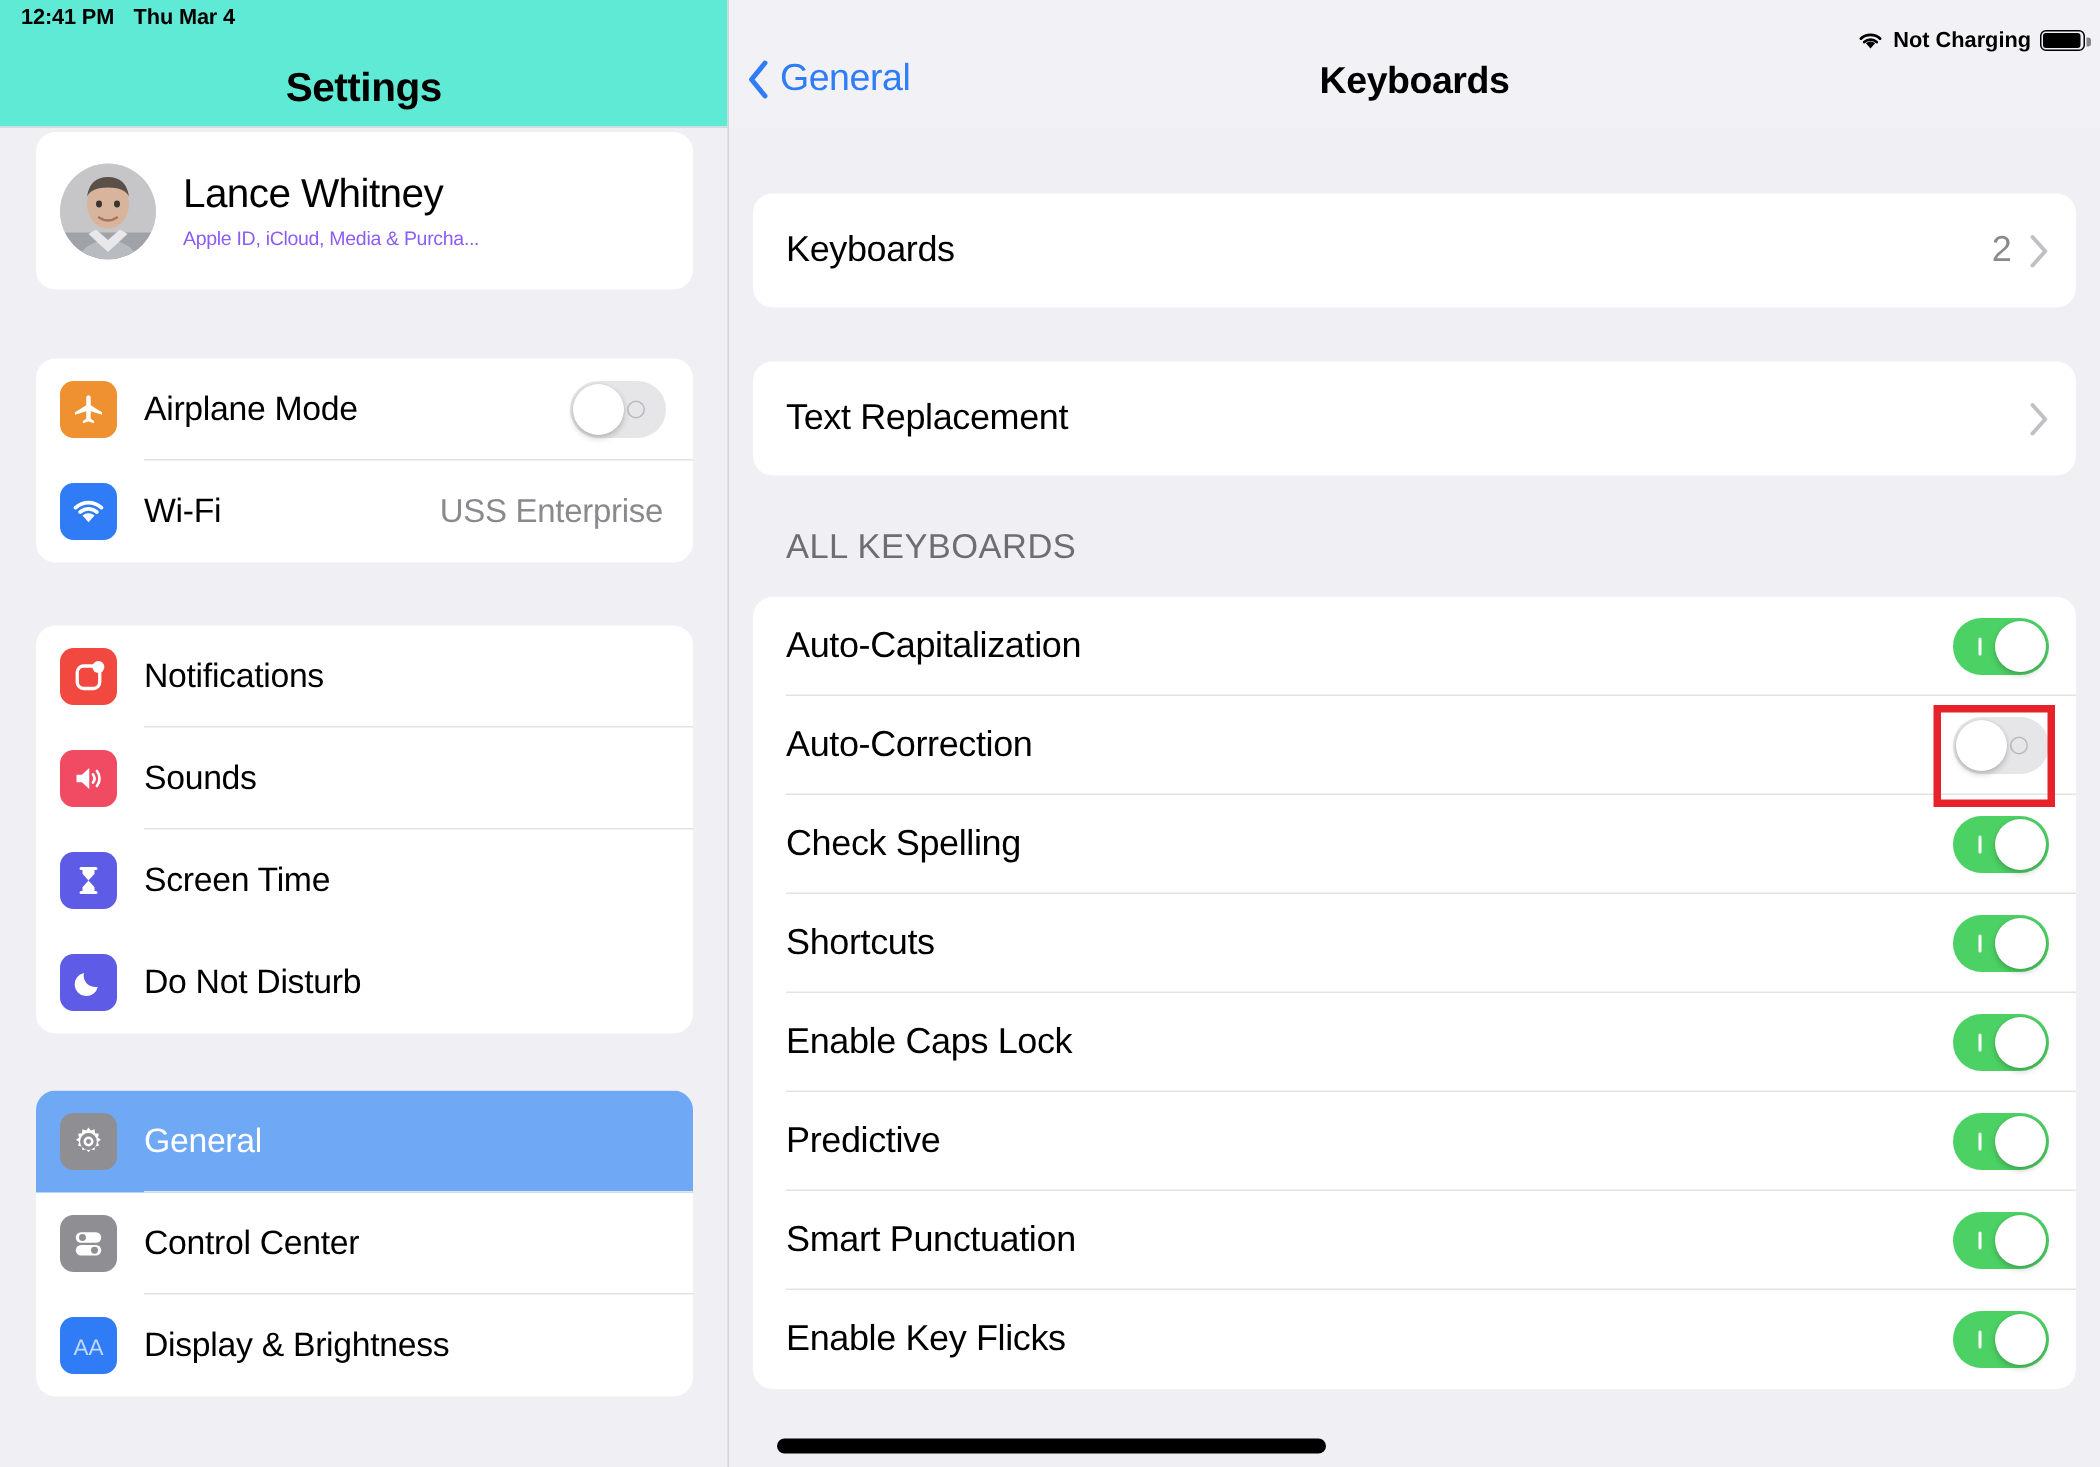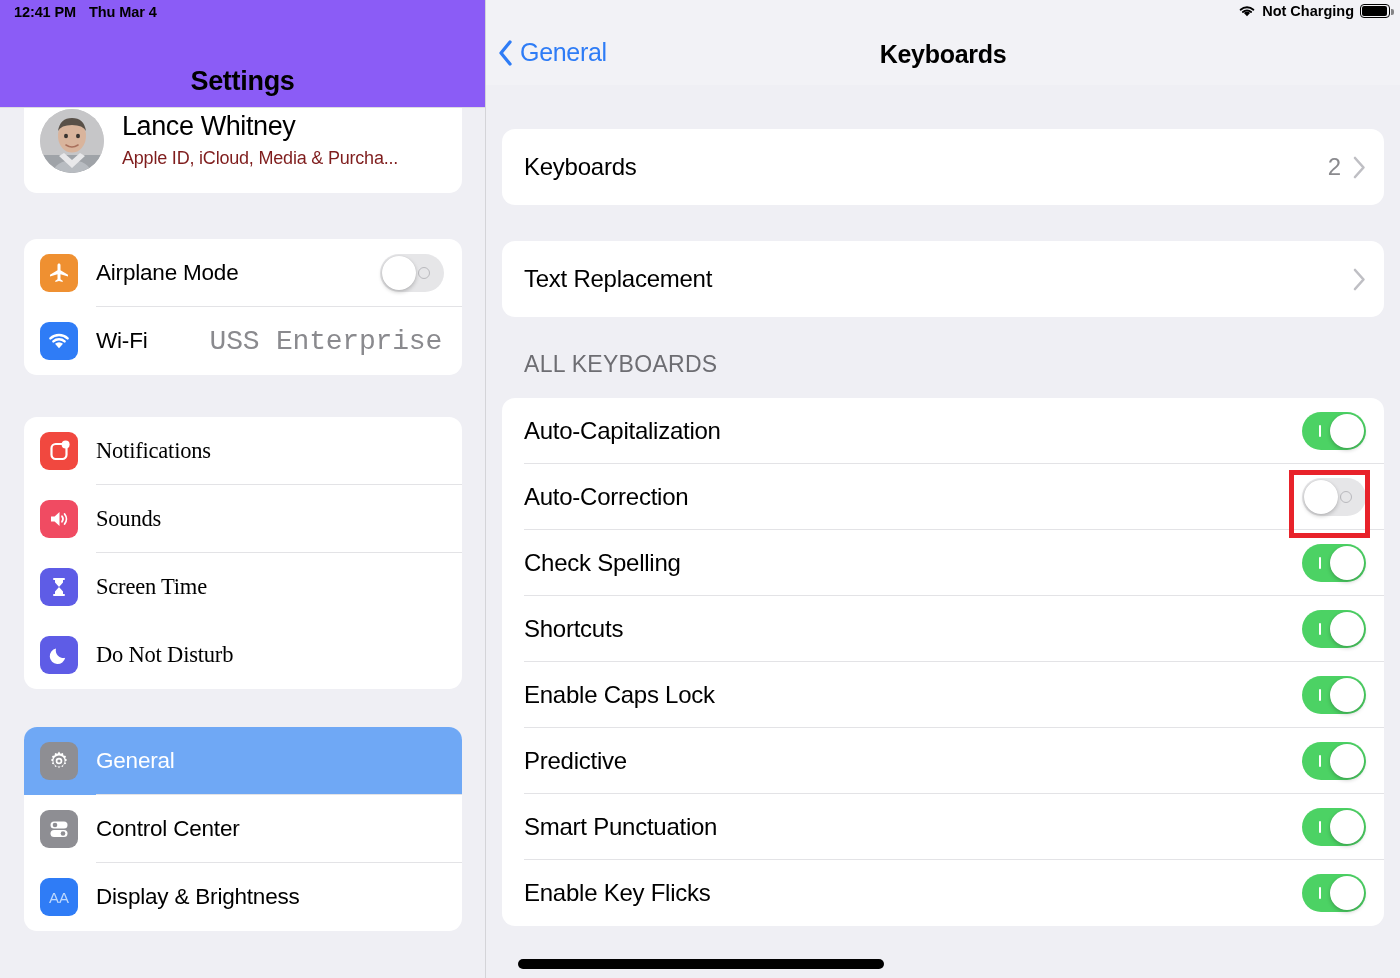--- a/index.html
+++ b/index.html
@@ -38,21 +38,21 @@
     display: flex;
     align-items: center;
     gap: 13px;
     font-size: 14.5px;
     font-weight: bold;
     color: #000;
     letter-spacing: -0.1px;
   }
   .status-right {
     position: absolute;
-    right: 10px; top: 3px;
+    right: 10px; top: 19px;
     display: flex;
     align-items: center;
     gap: 6px;
     font-size: 14.5px;
     font-weight: bold;
     color: #000;
   }
   .wifi-glyph { display: block; width: 18px; height: 14px; }
   .battery {
     position: relative;
@@ -83,22 +83,22 @@
     height: 978px;
     background: #EFEFF4;
     border-right: 1px solid #D4D4D8;
     overflow: hidden;
     flex: 0 0 486px;
   }
   .sidebar-header {
     position: absolute;
     top: 0; left: 0;
     width: 485px;
-    height: 108px;
-    background: #8b5cf6;
+    height: 85px;
+    background: #5eead4;
     border-bottom: 1px solid #DCDCE0;
     z-index: 20;
   }
   .sidebar-title {
     position: absolute;
     bottom: 10px;
     width: 100%;
     text-align: center;
     font-size: 27px;
     font-weight: bold;
@@ -113,21 +113,21 @@
     padding: 0 24px;
   }
 
   .card {
     background: #FFFFFF;
     border-radius: 13px;
     overflow: hidden;
   }
   .card.mt0  { margin-top: 3px; }
   .card.mt1  { margin-top: 46px; }
-  .card.mt2  { margin-top: 42px; font-family: Liberation Serif, serif; }
+  .card.mt2  { margin-top: 42px; }
   .card.mt3  { margin-top: 38px; }
 
   .row {
     position: relative;
     display: flex;
     align-items: center;
     height: 68px;
     padding: 0 18px 0 16px;
   }
   .row .sep {
@@ -150,25 +150,24 @@
     margin-right: 18px;
   }
   .row-label {
     font-size: 22.5px;
     color: #000;
     letter-spacing: -0.2px;
     flex: 1;
     white-space: nowrap;
   }
   .row-value {
-    font-size: 28px;
+    font-size: 22px;
     color: #8A8A8E;
     letter-spacing: -0.2px;
     margin-right: 2px;
-    font-family: Liberation Mono, monospace;
   }
 
   
   .profile-row {
     display: flex;
     align-items: center;
     height: 105px;
     padding: 0 16px;
   }
   .avatar {
@@ -182,22 +181,22 @@
   }
   .avatar svg { display: block; width: 64px; height: 64px; }
   .profile-text { display: flex; flex-direction: column; gap: 7px; min-width: 0; }
   .profile-name {
     font-size: 27px;
     color: #000;
     letter-spacing: -0.4px;
     line-height: 1.1;
   }
   .profile-sub {
-    font-size: 18px;
-    color: #7f1d1d;
+    font-size: 13px;
+    color: #8b5cf6;
     letter-spacing: -0.2px;
     white-space: nowrap;
     overflow: hidden;
   }
 
   
   .switch {
     position: relative;
     width: 64px; height: 38px;
     border-radius: 19px;

